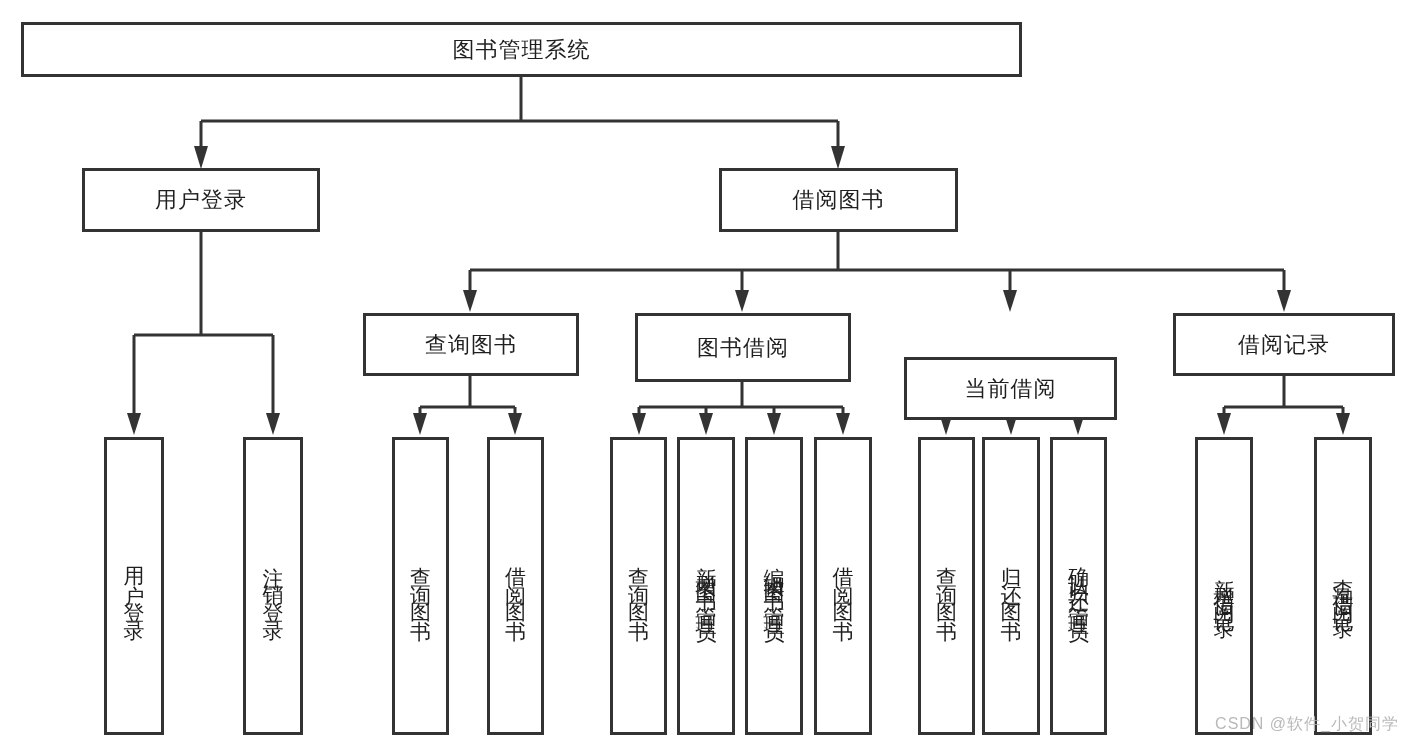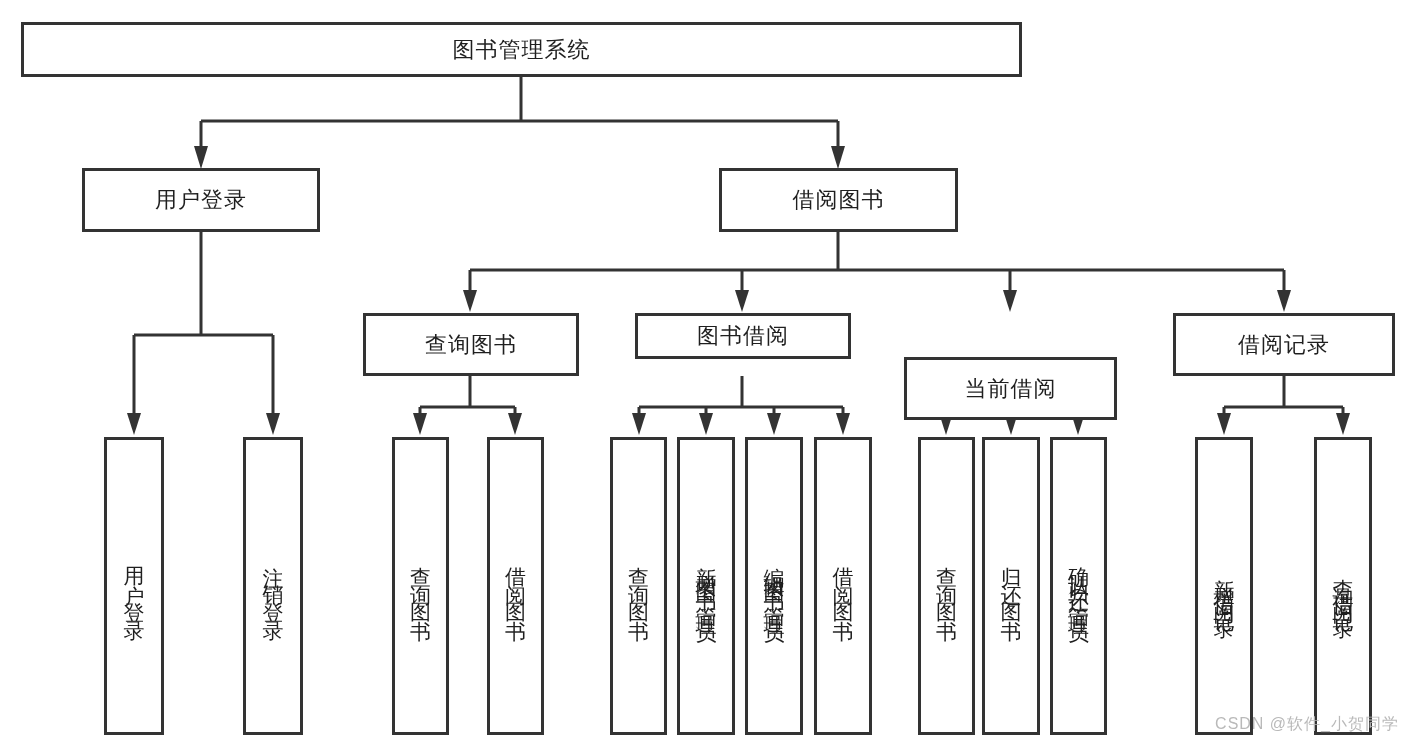--- a/index.html
+++ b/index.html
@@ -114,21 +114,21 @@
   <div class="node" style="left:82px;top:168px;width:238px;height:64px;">
     <span>用户登录</span>
   </div>
   <div class="node" style="left:719px;top:168px;width:239px;height:64px;">
     <span>借阅图书</span>
   </div>
 
   <div class="node" style="left:363px;top:313px;width:216px;height:63px;">
     <span>查询图书</span>
   </div>
-  <div class="node" style="left:635px;top:313px;width:216px;height:46px;">
+  <div class="node" style="left:635px;top:313px;width:216px;height:69px;">
     <span>图书借阅</span>
   </div>
   <div class="node" style="left:904px;top:313px;width:213px;height:63px;margin-top:44px;">
     <span>当前借阅</span>
   </div>
   <div class="node" style="left:1173px;top:313px;width:222px;height:63px;">
     <span>借阅记录</span>
   </div>
 
   <div class="node leaf" style="left:104px;top:437px;width:60px;height:298px;">

